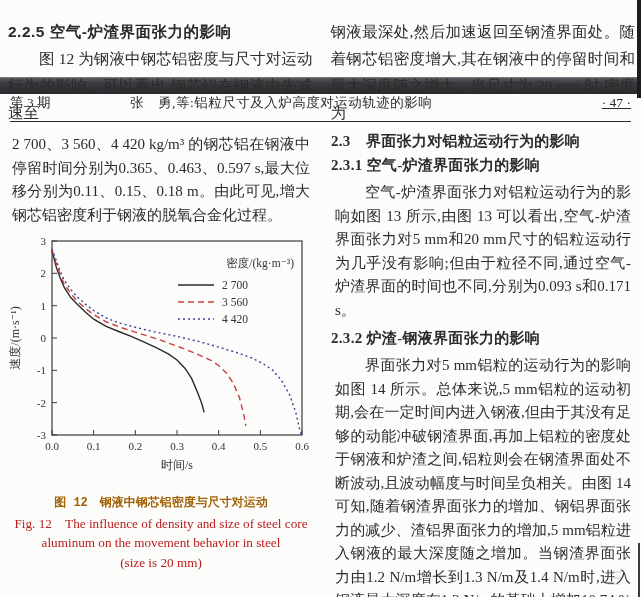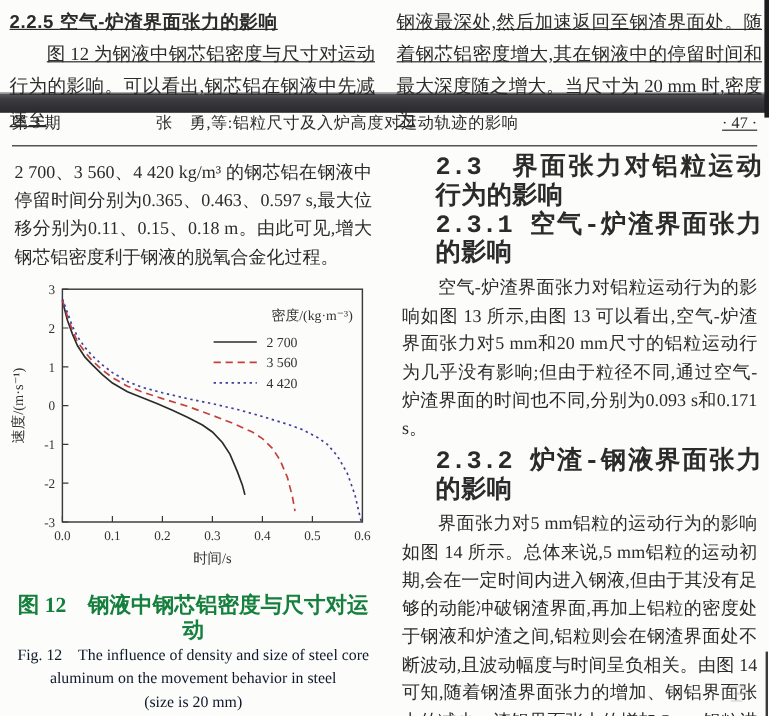--- a/index.html
+++ b/index.html
@@ -7,25 +7,24 @@
     position:relative;
     width:641px;height:597px;
     background:#fcfcfb;
     overflow:hidden;
     font-family:"Liberation Serif","DejaVu Serif",serif;
     color:#2b2b2b;
   }
   
   .top-strip{
     display:flex;
-    padding:5px 6px 0 8px;
+    padding:18px 6px 0 8px;
     height:77px;
     box-sizing:border-box;
     gap:18px;
-    text-decoration:underline;
   }
   .top-strip .col{width:306px;font-size:15.5px;line-height:27px;text-align:justify;}
   .sec-heading{
     font-family:"Liberation Sans","DejaVu Sans",sans-serif;
     font-weight:bold;font-size:15.5px;letter-spacing:.5px;
   }
   .top-strip p{margin:0;}
   .indent2{text-indent:2em;}
   
   .page-divider{
@@ -50,31 +49,31 @@
     font-size:13.5px;
   }
   .rh-issue{width:120px;}
   .rh-title{flex:1;letter-spacing:.5px;}
   .rh-page{width:120px;text-align:right;text-decoration:underline;}
   
   .body-cols{display:flex;gap:17px;padding:7px 6px 0 8px;}
   .body-cols .col{width:306px;font-size:15px;line-height:23.5px;text-align:justify;}
   .body-cols p{margin:4px;}
   .body-h{
-    font-family:Liberation Mono, monospace;
-    font-weight:bold;font-size:21px;line-height:24px;letter-spacing:.3px;margin-left:32px;
+    font-family:Liberation Serif, serif;
+    font-weight:bold;font-size:15px;line-height:24px;letter-spacing:.3px;
   }
   
   figure{margin:6px 0 0 0;text-align:center;}
   figcaption{margin-top:4px;}
   .cap-zh{
-    font-family:Liberation Serif, serif;
-    font-weight:bold;font-size:18px;line-height:21px;color:#15803d;
+    font-family:Liberation Mono, monospace;
+    font-weight:bold;font-size:12px;line-height:21px;color:#a16207;
   }
-  .cap-en{font-size:13.2px;line-height:19.5px;color:#0f172a;}
+  .cap-en{font-size:13.2px;line-height:19.5px;color:#b91c1c;}
   svg text{fill:#333;}
   .tick{font:11px "Liberation Serif","DejaVu Serif",serif;}
   .alabel{font:12px "Liberation Serif","DejaVu Serif",serif;}
   .ltitle{font:11.5px "Liberation Serif","DejaVu Serif",serif;}
   .llabel{font:11.5px "Liberation Serif","DejaVu Serif",serif;}
 </style>
 </head>
 <body>
 
 <div class="page">

